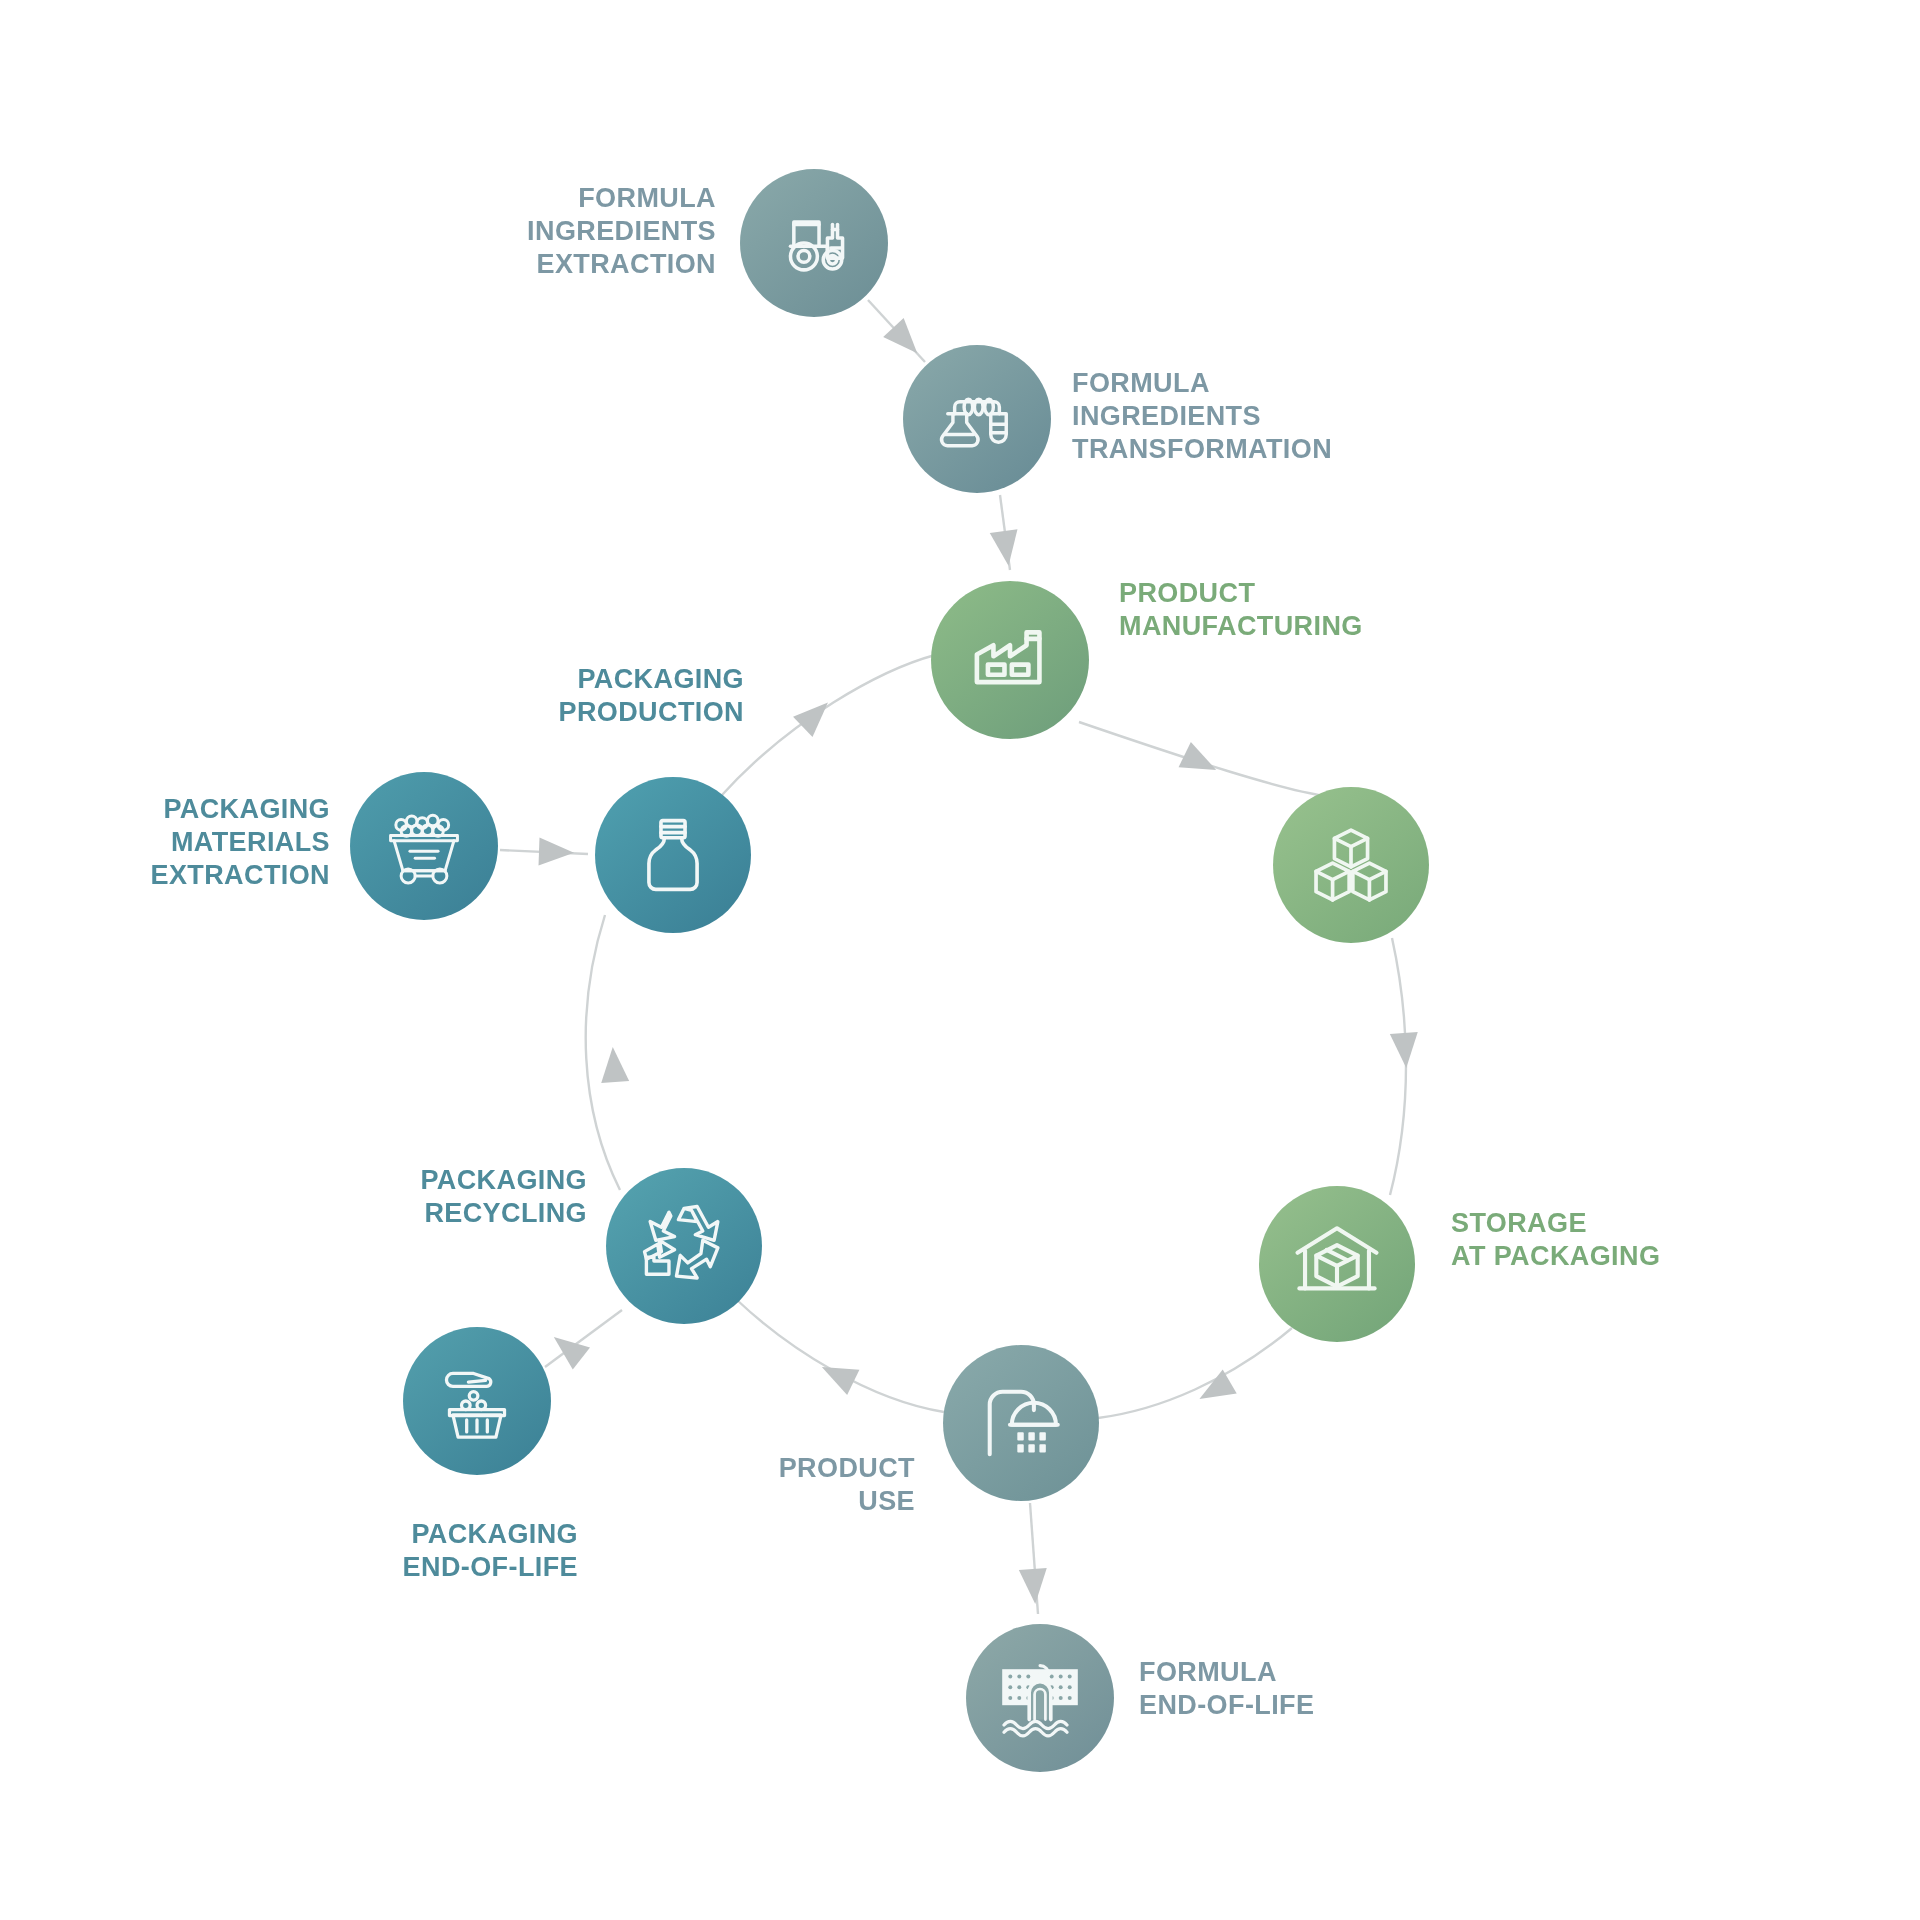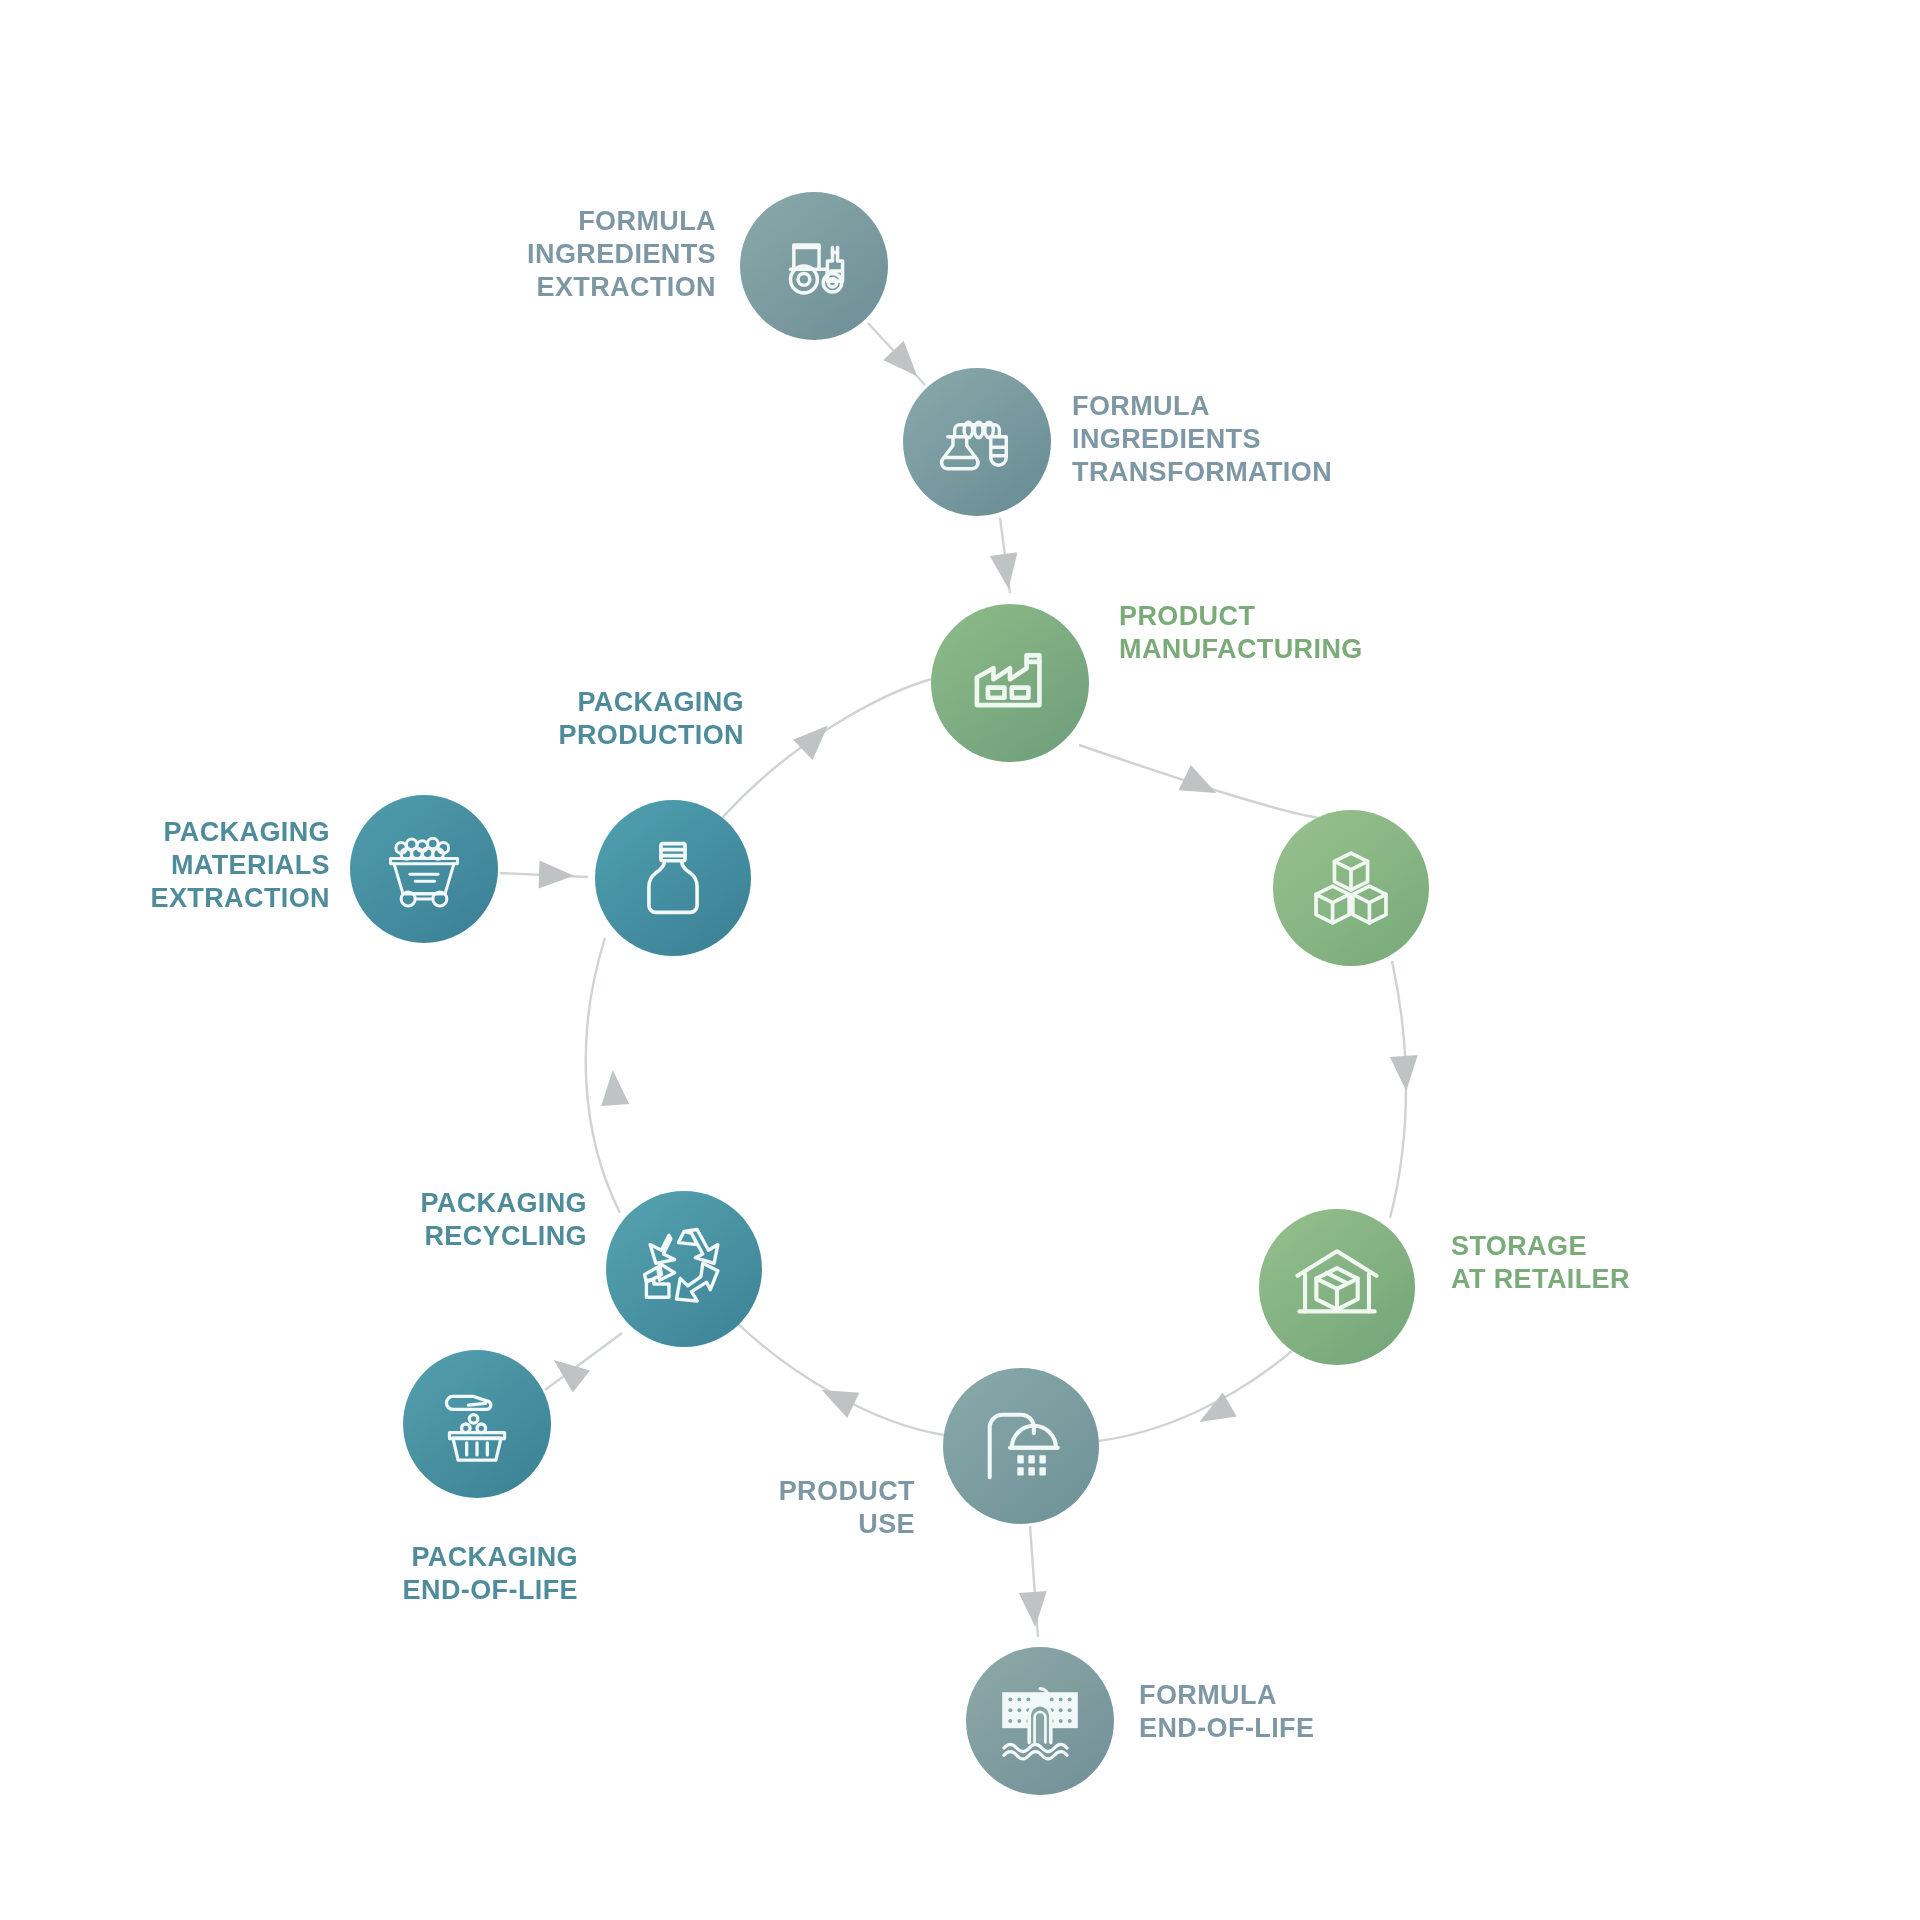--- a/index.html
+++ b/index.html
@@ -12,21 +12,20 @@
     width: 1920px;
     height: 1920px;
     font-family: "Liberation Sans", sans-serif;
     overflow: hidden;
   }
   #stage {
     position: relative;
     width: 1920px;
     height: 1592px;
     background: #ffffff;
-    margin-top: 23px;
   }
   #arcs {
     position: absolute;
     left: 0;
     top: 0;
     width: 1920px;
     height: 1920px;
   }
   .node {
     position: absolute;
@@ -173,21 +172,21 @@
       <path d="M16 36 V76"></path>
       <path d="M84 36 V76"></path>
       <path d="M10 76 H90"></path>
       <path d="M50 30 L72 41 L50 52 L28 41 Z"></path>
       <path d="M28 41 V63 L50 74 V52"></path>
       <path d="M72 41 V63 L50 74"></path>
       <path d="M39 35 L61 46"></path>
     </svg>
   </div>
   <div class="label right" style="left:1451px; top:1207px; color:#7aab79;">STORAGE
-AT RETAILER</div>
+AT PACKAGING</div>
 
   <div class="node" style="left:943px; top:1345px; width:156px; height:156px;
               background:linear-gradient(140deg,#8aaaab,#6d9196);">
     <svg width="92" height="92" viewBox="0 0 100 100" fill="none" stroke="#f2f7f7" stroke-width="4.4" stroke-linejoin="round" stroke-linecap="round">
       <path d="M16 84 V30 a14 14 0 0 1 14 -14 h20 a14 14 0 0 1 14 14 v6"></path>
       <path d="M40 52 a24 24 0 0 1 48 0 z"></path>
       <path d="M38 52 H90"></path>
       <g stroke-width="0" fill="#f2f7f7">
         <rect x="46" y="60" width="7" height="9" rx="1"></rect>
         <rect x="58" y="60" width="7" height="9" rx="1"></rect>

